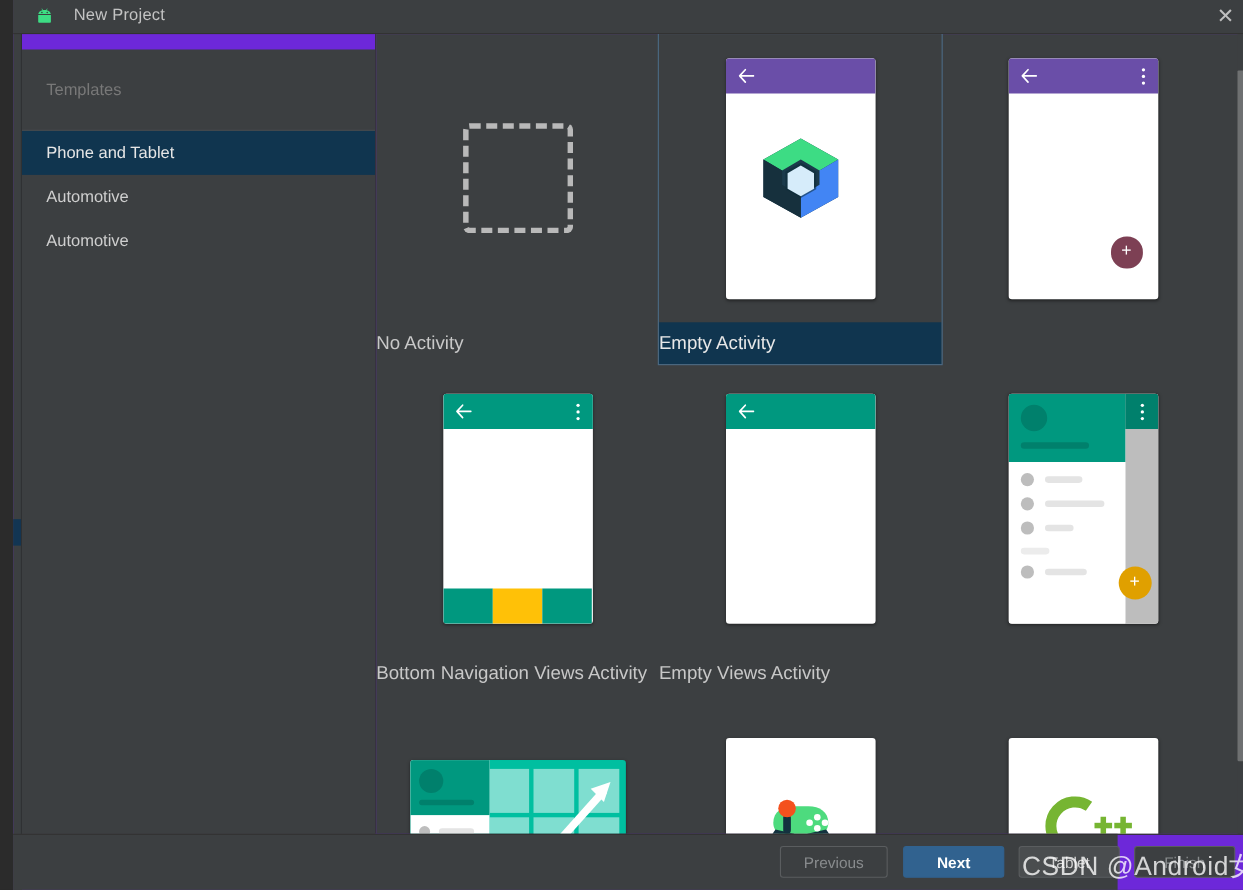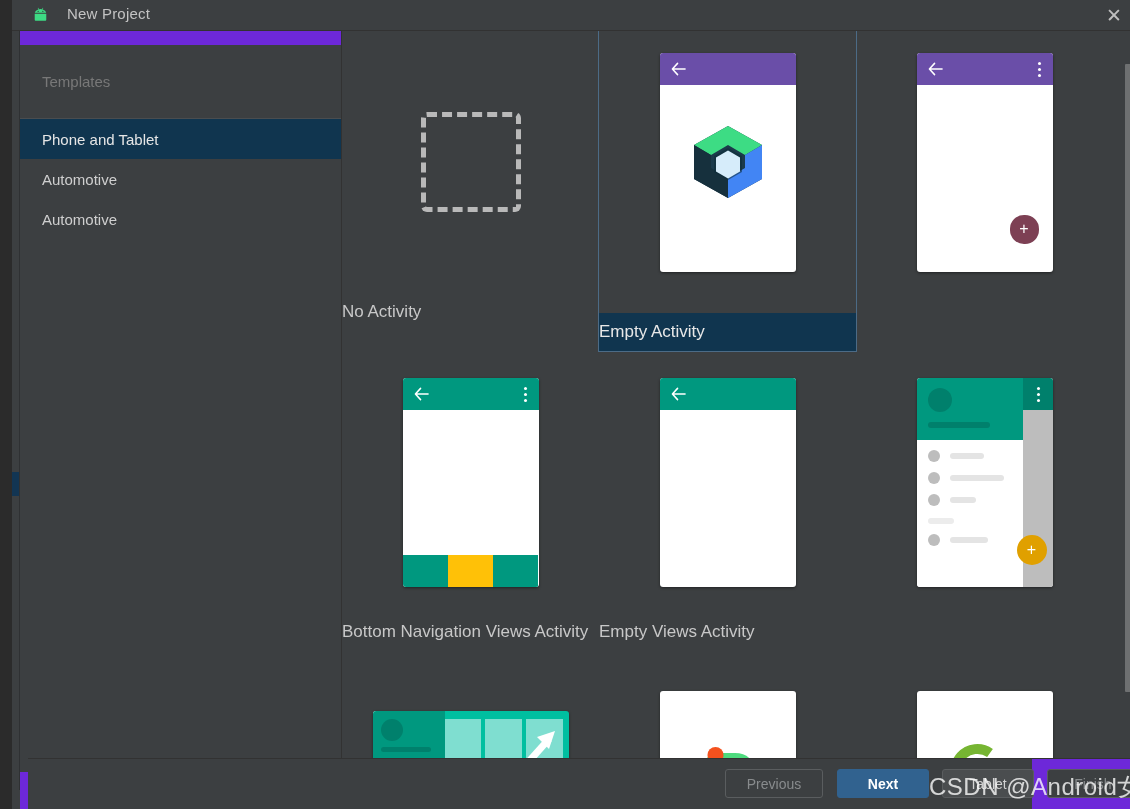--- a/index.html
+++ b/index.html
@@ -65,21 +65,21 @@
   }
   .thumb-wrap {
     width: 257px; height: 262px;
     display: flex; align-items: center; justify-content: center;
   }
   .cell-label {
     width: 257px; height: 38px; line-height: 38px; text-align: left;
     font-size: 17px; color: #c8c8c8; white-space: nowrap;
   }
   .cell.selected .thumb-wrap { background: #3c3f41; }
-  .cell.selected { outline: 1px solid #4c6b86; gap: 20px; }
+  .cell.selected { outline: 1px solid #4c6b86; }
   .cell.selected .cell-label { background: #10354f; color: #e8e8e8; }
 
   
   .phone {
     width: 136px; height: 209px; background: #ffffff; border-radius: 3px;
     position: relative; overflow: hidden;
     box-shadow: 0 1px 3px rgba(0,0,0,.45);
   }
   .phone.tall { width: 136px; height: 219px; }
   .appbar { position: absolute; left: 0; top: 0; width: 100%; height: 32px; }
@@ -140,21 +140,21 @@
     position: relative; overflow: hidden; box-shadow: 0 1px 3px rgba(0,0,0,.45);
     display: flex; align-items: center; justify-content: center;
   }
 
   
   .scroll-track { position: absolute; right: 3px; top: 31px; width: 14px; height: 727px; background: #3c3f41; }
   .scroll-thumb { position: absolute; right: 5px; top: 33px; width: 9px; height: 628px; background: #6e7071; border-radius: 1px; }
 
   
   .footer {
-    position: absolute; left: 16px; bottom: 0; width: 1004px; height: 51px;
+    position: absolute; left: 0; bottom: 0; width: 1004px; height: 51px;
     background: #3c3f41;
   }
   .footer-sep { position: absolute; left: 0; top: 0; width: 1130px; height: 1px; background: #323232; }
   .btn {
     position: absolute; top: 11px; height: 29px; border-radius: 3px;
     display: flex; align-items: center; justify-content: center;
     font-size: 14px; cursor: default;
   }
   .btn.ghost { background: #3c3f41; border: 1px solid #5a5d5f; color: #888b8d; }
   .btn.primary { background: #31628f; border: 1px solid #31628f; color: #ffffff; font-weight: bold; }

